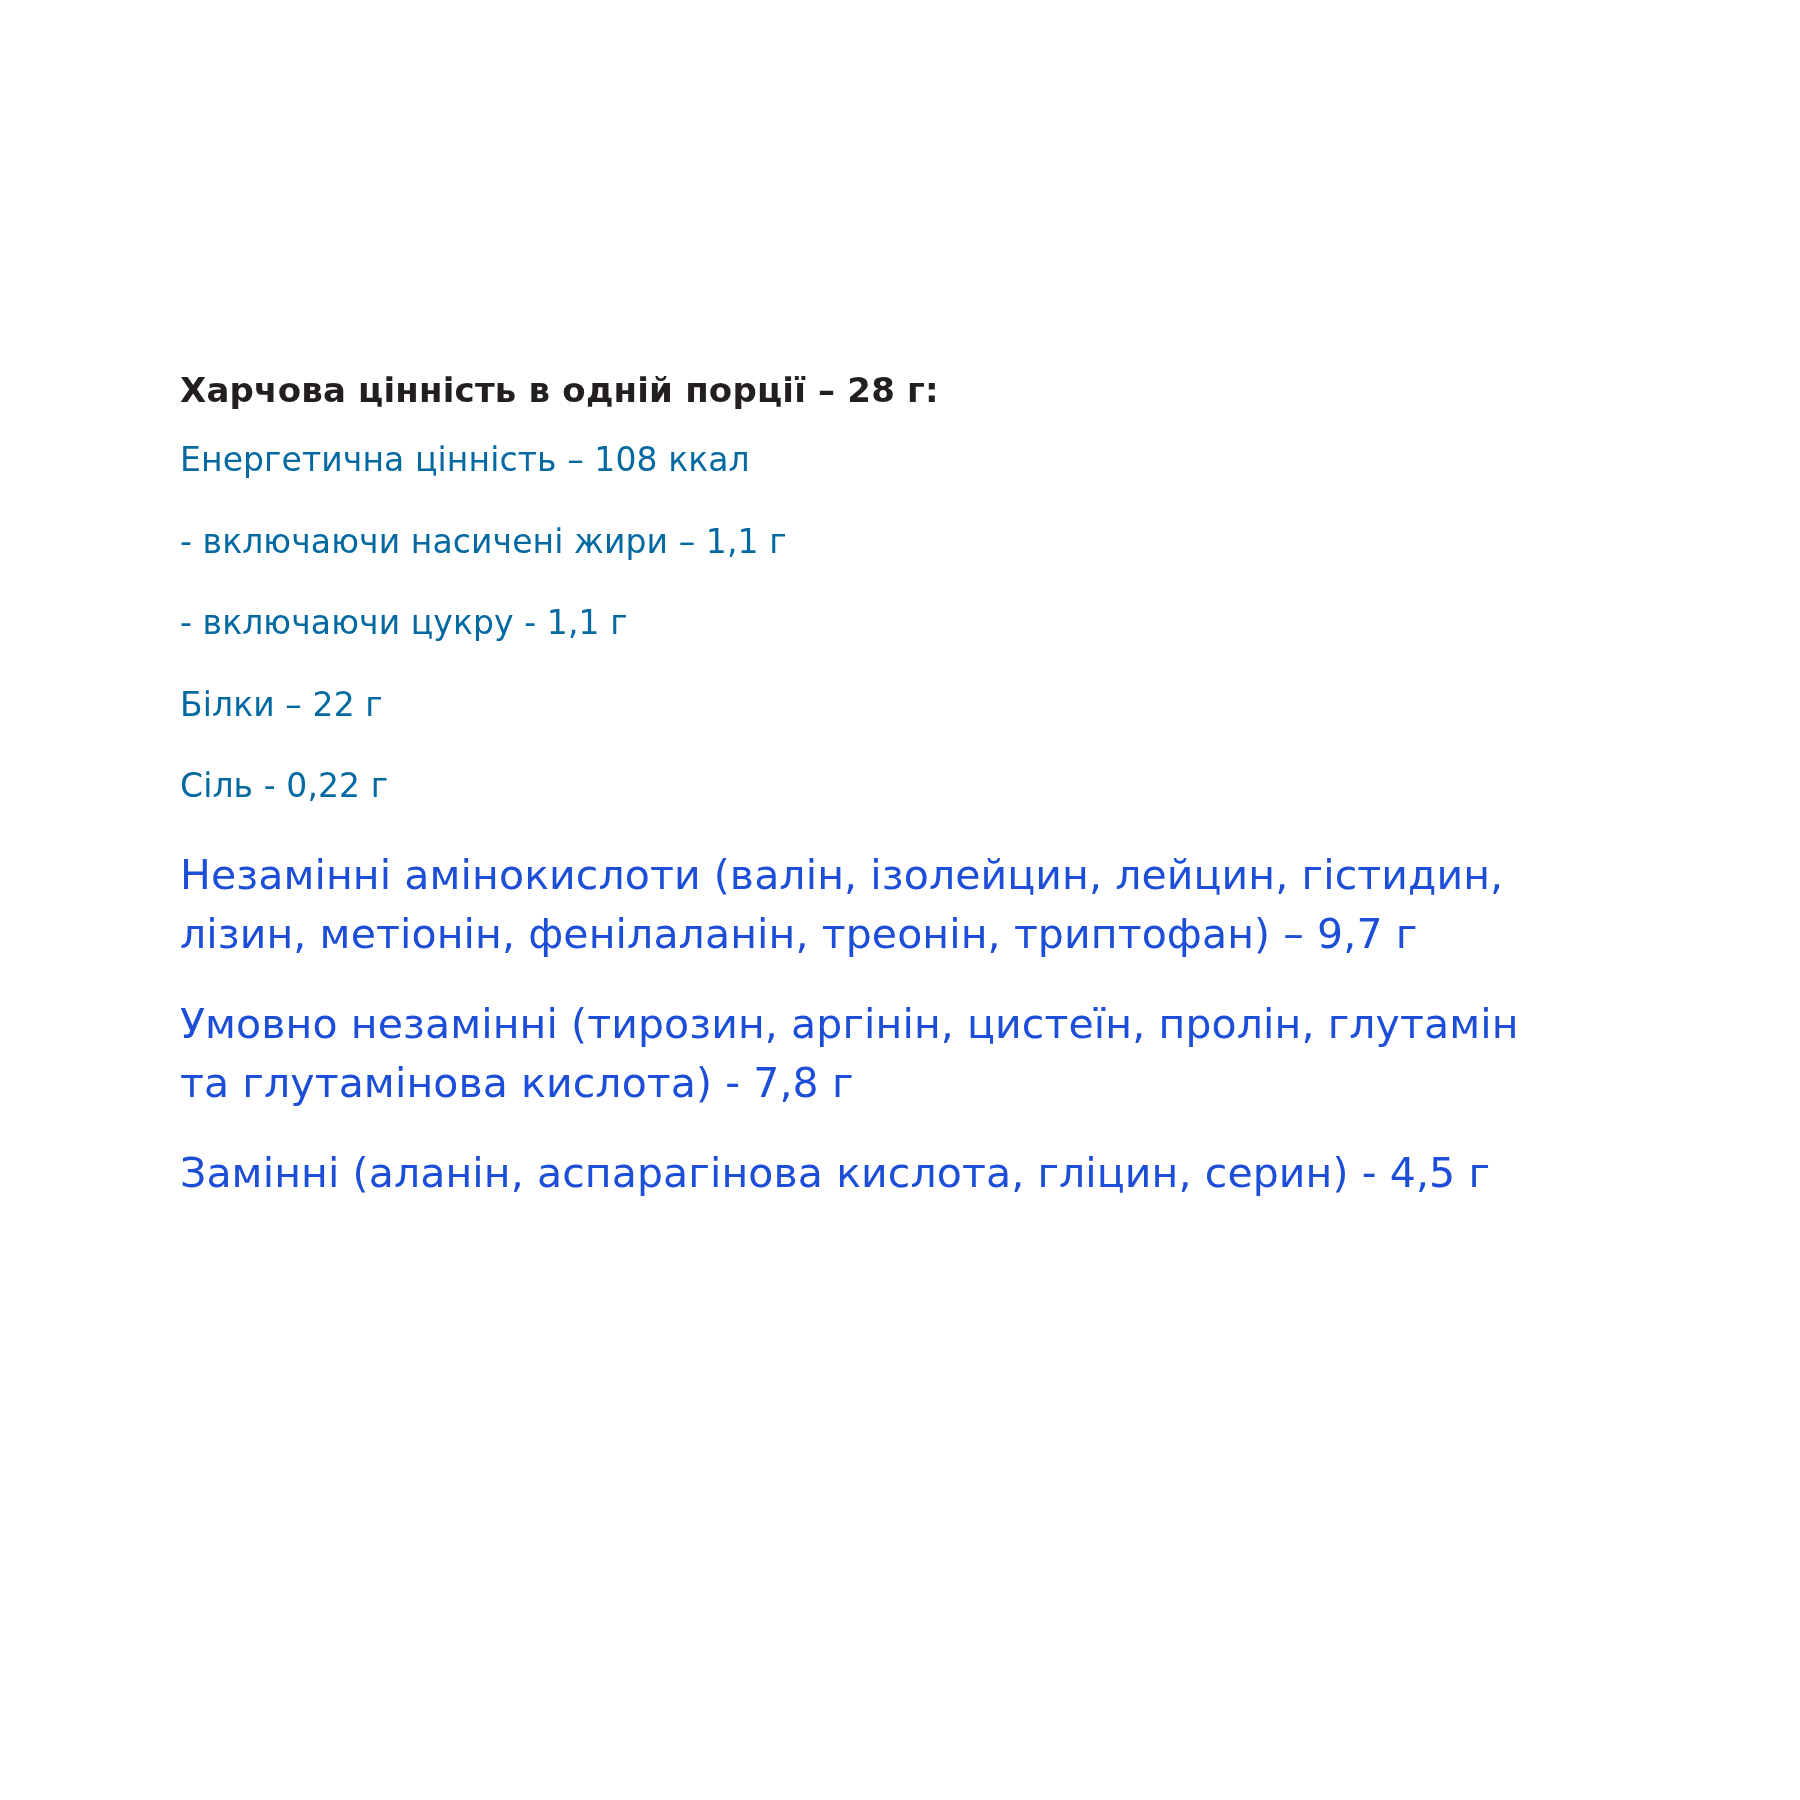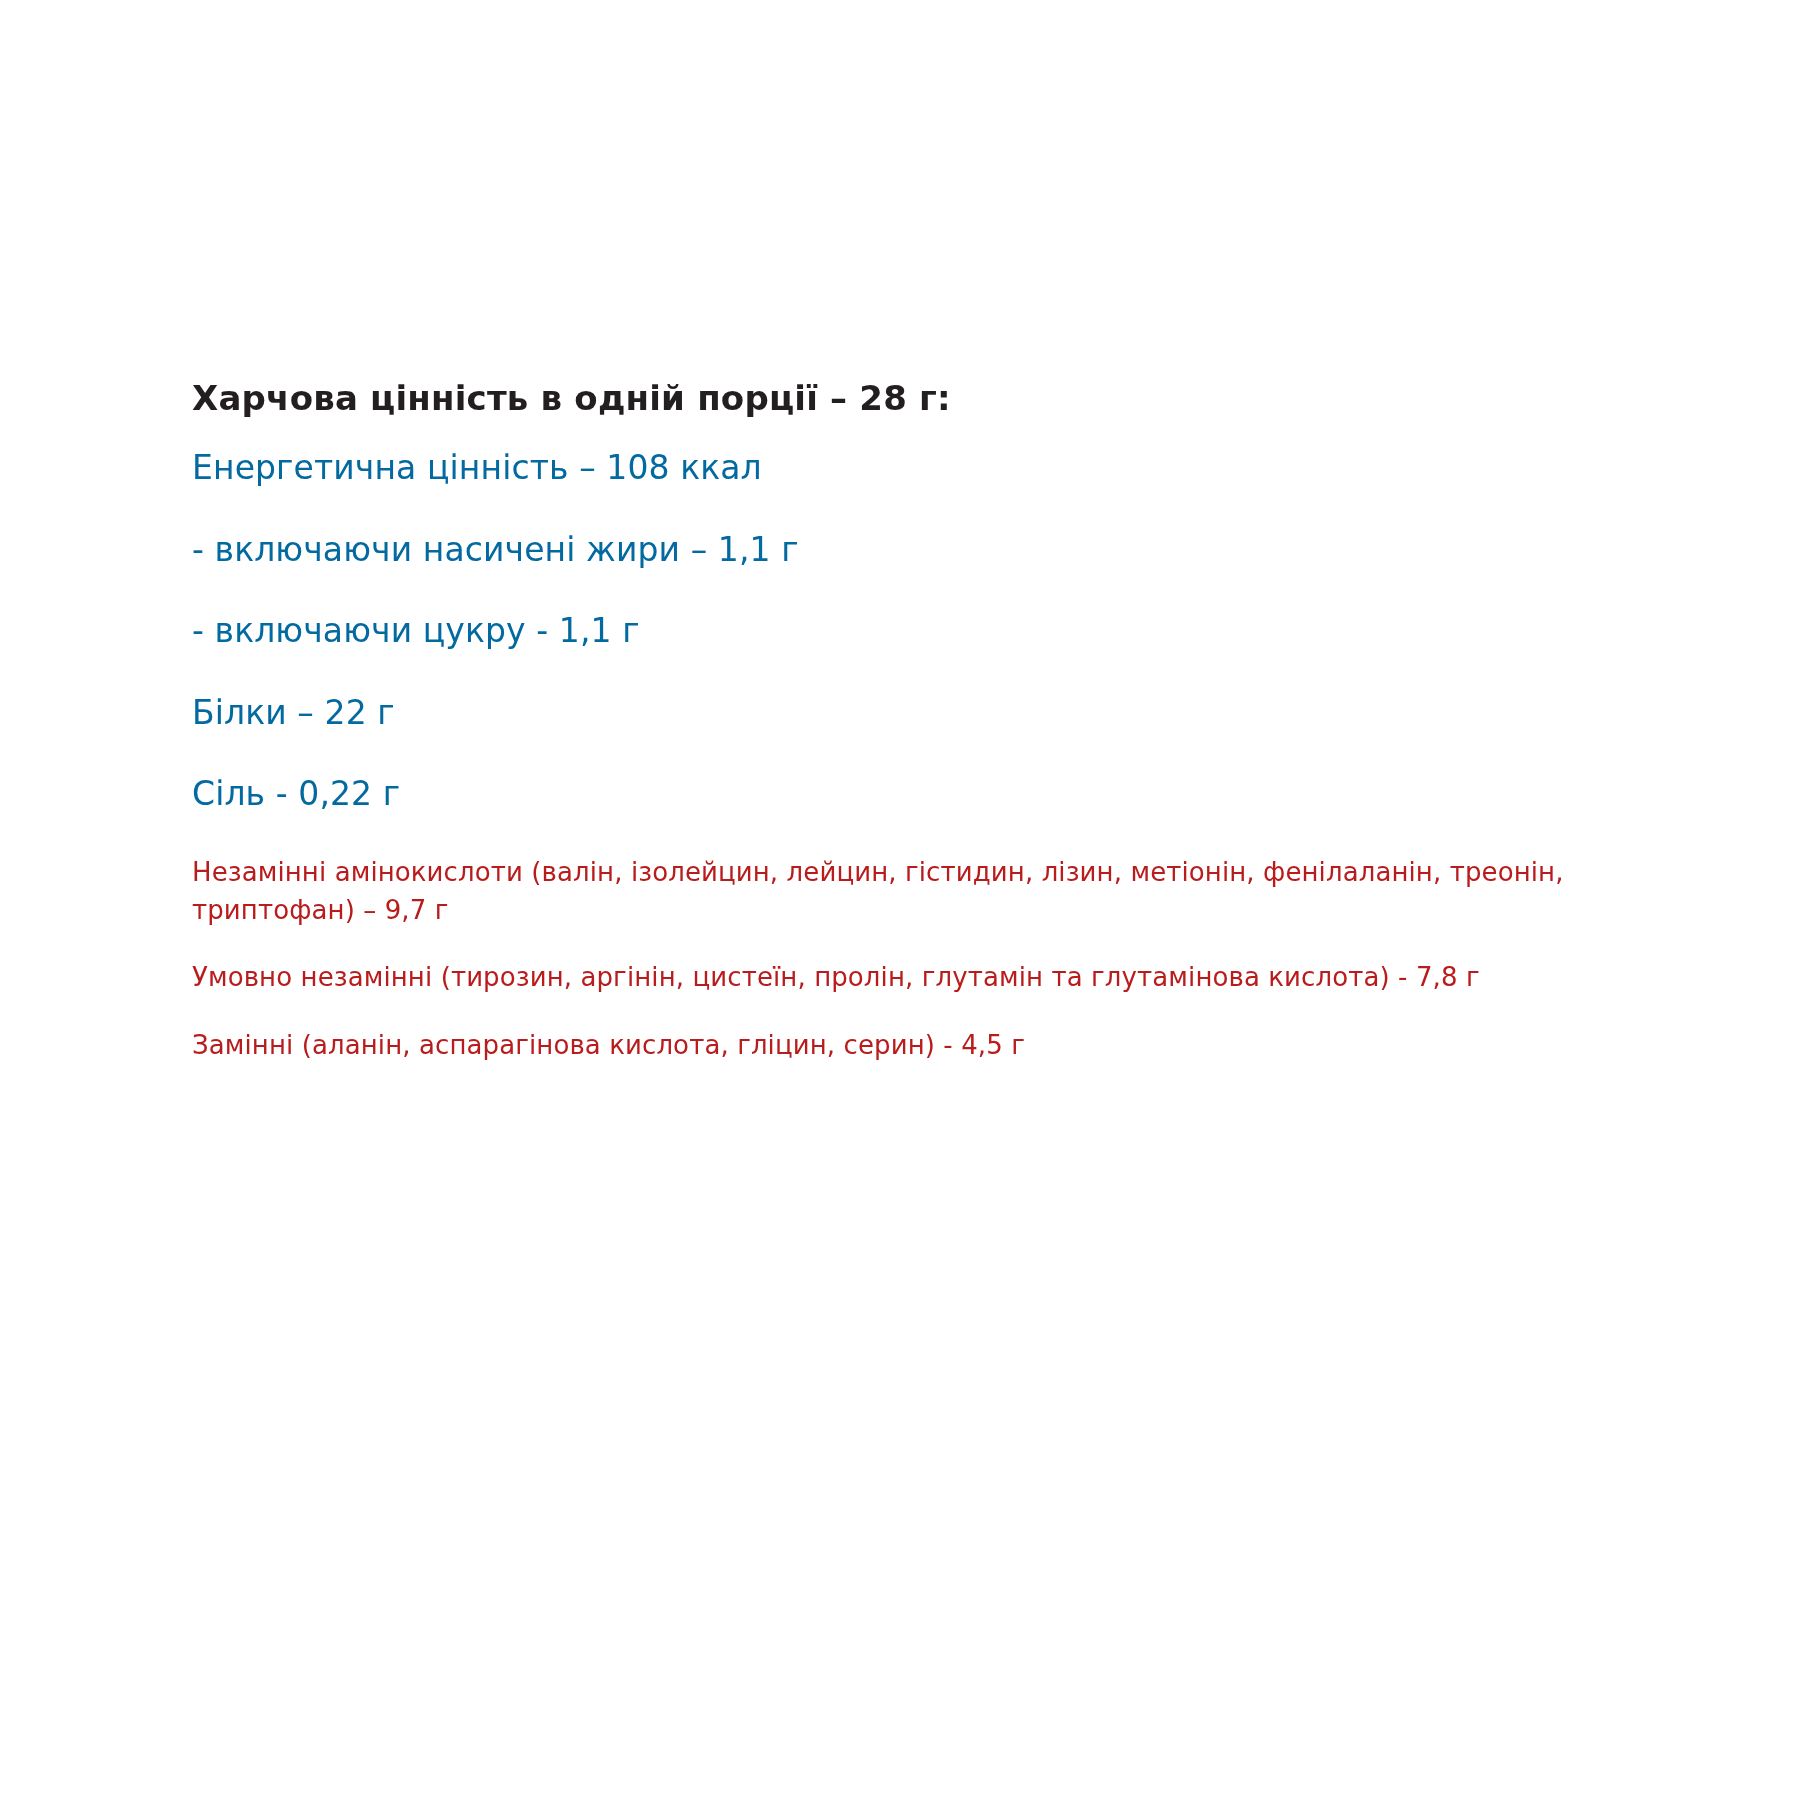--- a/index.html
+++ b/index.html
@@ -16,24 +16,23 @@
     -webkit-font-smoothing: antialiased;
   }
   .page {
     position: relative;
     width: 1800px;
     height: 1800px;
     box-sizing: border-box;
   }
   .content {
     position: absolute;
-    left: 192px;
+    left: 180px;
     top: 368px;
     width: 1420px;
-    margin-top: 8px;
   }
   .heading {
     font-size: 34px;
     font-weight: bold;
     color: #231f20;
     line-height: 1.3;
     margin: 0 0 26px 0;
     letter-spacing: 0.2px;
   }
   .heading.second {
@@ -42,23 +41,23 @@
   }
   .line {
     font-size: 33px;
     font-weight: normal;
     color: #0369a1;
     line-height: 1.32;
     margin: 0 0 38px 0;
     letter-spacing: 0.1px;
   }
   .para {
-    font-size: 26px;
+    font-size: 41px;
     font-weight: normal;
-    color: #b91c1c;
+    color: #1d4ed8;
     line-height: 1.45;
     margin: 0 0 30px 0;
     letter-spacing: 0.1px;
     max-width: 1400px;
   }
   .para:last-child,
   .line:last-child {
     margin-bottom: 0;
   }
 </style>

